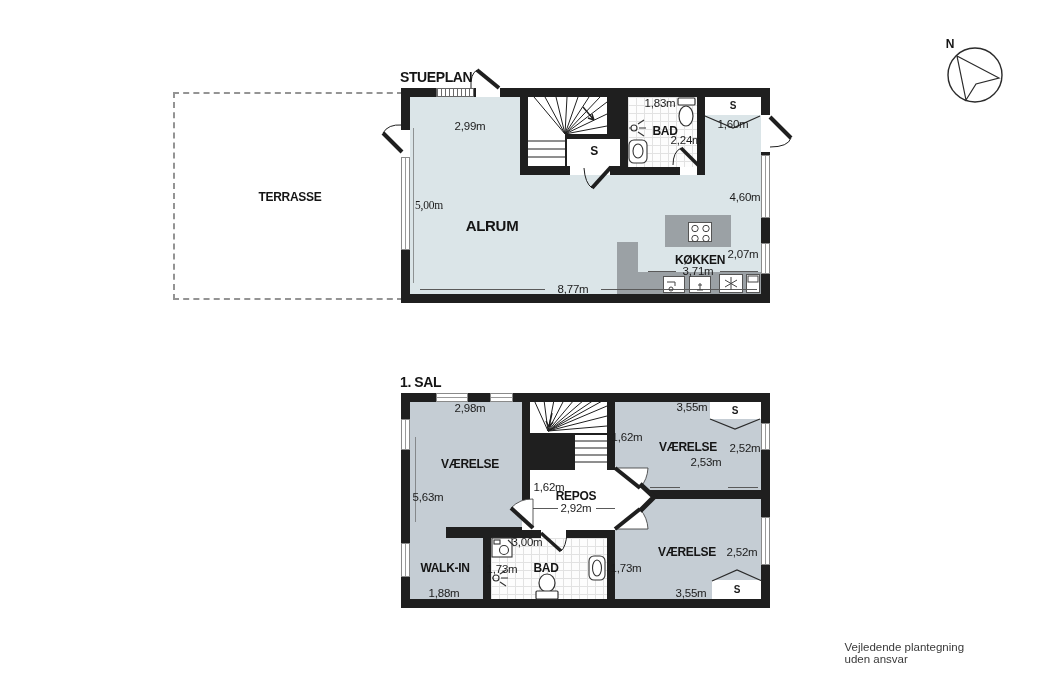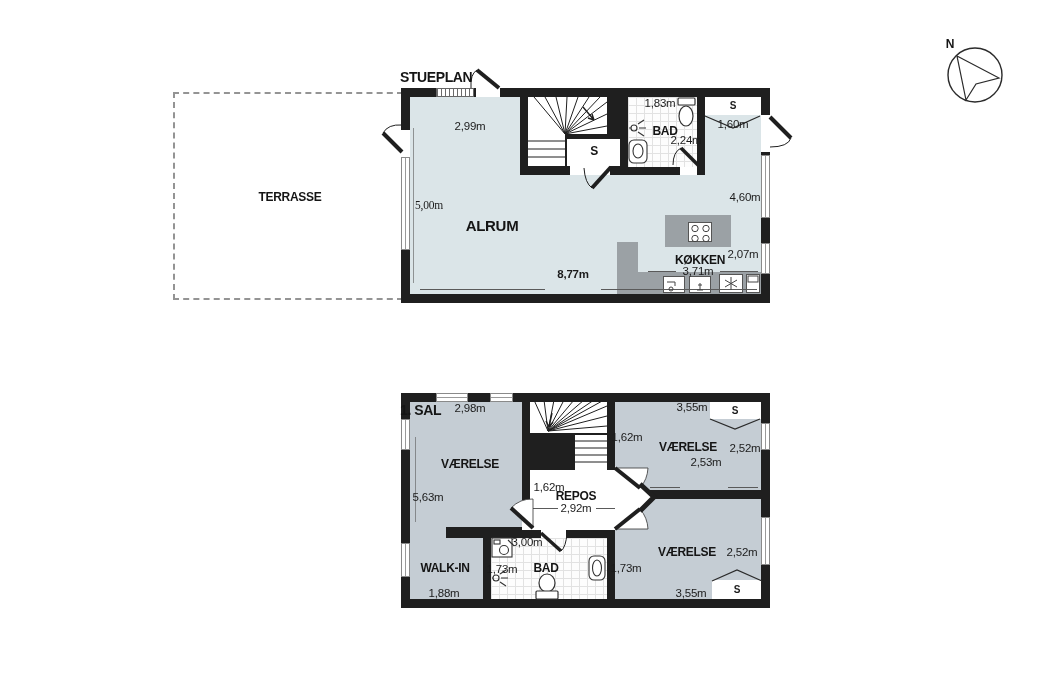--- a/index.html
+++ b/index.html
@@ -231,29 +231,29 @@
 
   <div class="title" style="left:400px;top:69px;">STUEPLAN</div>
   <div class="lbl-b" style="left:290px;top:197px;">TERRASSE</div>
   <div class="lbl-b lbl-big" style="left:492px;top:225px;">ALRUM</div>
   <div class="lbl-b" style="left:665px;top:131px;">BAD</div>
   <div class="lbl-b" style="left:700px;top:260px;">KØKKEN</div>
   <div class="lbl-b" style="left:594px;top:151px;font-size:12px;">S</div>
   <div class="lbl-s lbl" style="left:733px;top:105px;font-weight:bold;">S</div>
   <div class="lbl" style="left:470px;top:103px;margin-top:23px;">2,99m</div>
   <div class="lbl" style="left:429px;top:205px;font-family:Liberation Serif, serif;">5,00m</div>
-  <div class="lbl" style="left:573px;top:274px;font-weight:bold;">8,77m</div>
+  <div class="lbl" style="left:573px;top:289px;">8,77m</div>
   <div class="lbl" style="left:745px;top:197px;">4,60m</div>
   <div class="lbl" style="left:660px;top:103px;">1,83m</div>
   <div class="lbl" style="left:686px;top:140px;">2,24m</div>
   <div class="lbl" style="left:733px;top:124px;">1,60m</div>
   <div class="lbl" style="left:698px;top:271px;">3,71m</div>
   <div class="lbl" style="left:743px;top:254px;">2,07m</div>
 
-  <div class="title" style="left:400px;top:374px;margin-top:28px;">1. SAL</div>
+  <div class="title" style="left:400px;top:374px;">1. SAL</div>
   <div class="lbl-b" style="left:470px;top:464px;">VÆRELSE</div>
   <div class="lbl-b" style="left:688px;top:447px;">VÆRELSE</div>
   <div class="lbl-b" style="left:687px;top:552px;">VÆRELSE</div>
   <div class="lbl-b" style="left:576px;top:496px;">REPOS</div>
   <div class="lbl-b" style="left:445px;top:568px;">WALK-IN</div>
   <div class="lbl-b" style="left:546px;top:568px;">BAD</div>
   <div class="lbl-s lbl" style="left:735px;top:410px;font-weight:bold;">S</div>
   <div class="lbl-s lbl" style="left:737px;top:589px;font-weight:bold;">S</div>
   <div class="lbl" style="left:470px;top:408px;">2,98m</div>
   <div class="lbl" style="left:428px;top:497px;">5,63m</div>
@@ -264,14 +264,15 @@
   <div class="lbl" style="left:549px;top:487px;">1,62m</div>
   <div class="lbl" style="left:576px;top:508px;">2,92m</div>
   <div class="lbl" style="left:444px;top:593px;">1,88m</div>
   <div class="lbl" style="left:527px;top:542px;">3,00m</div>
   <div class="lbl" style="left:502px;top:569px;">1,73m</div>
   <div class="lbl" style="left:626px;top:568px;">1,73m</div>
   <div class="lbl" style="left:742px;top:552px;">2,52m</div>
   <div class="lbl" style="left:691px;top:593px;">3,55m</div>
 
   <div class="lbl-b" style="left:950px;top:44px;font-size:12px;">N</div>
+  <div class="footer" style="left:913px;top:653px;">Vejledende plantegning uden ansvar</div>
 
 </div>
 
 </body></html>

